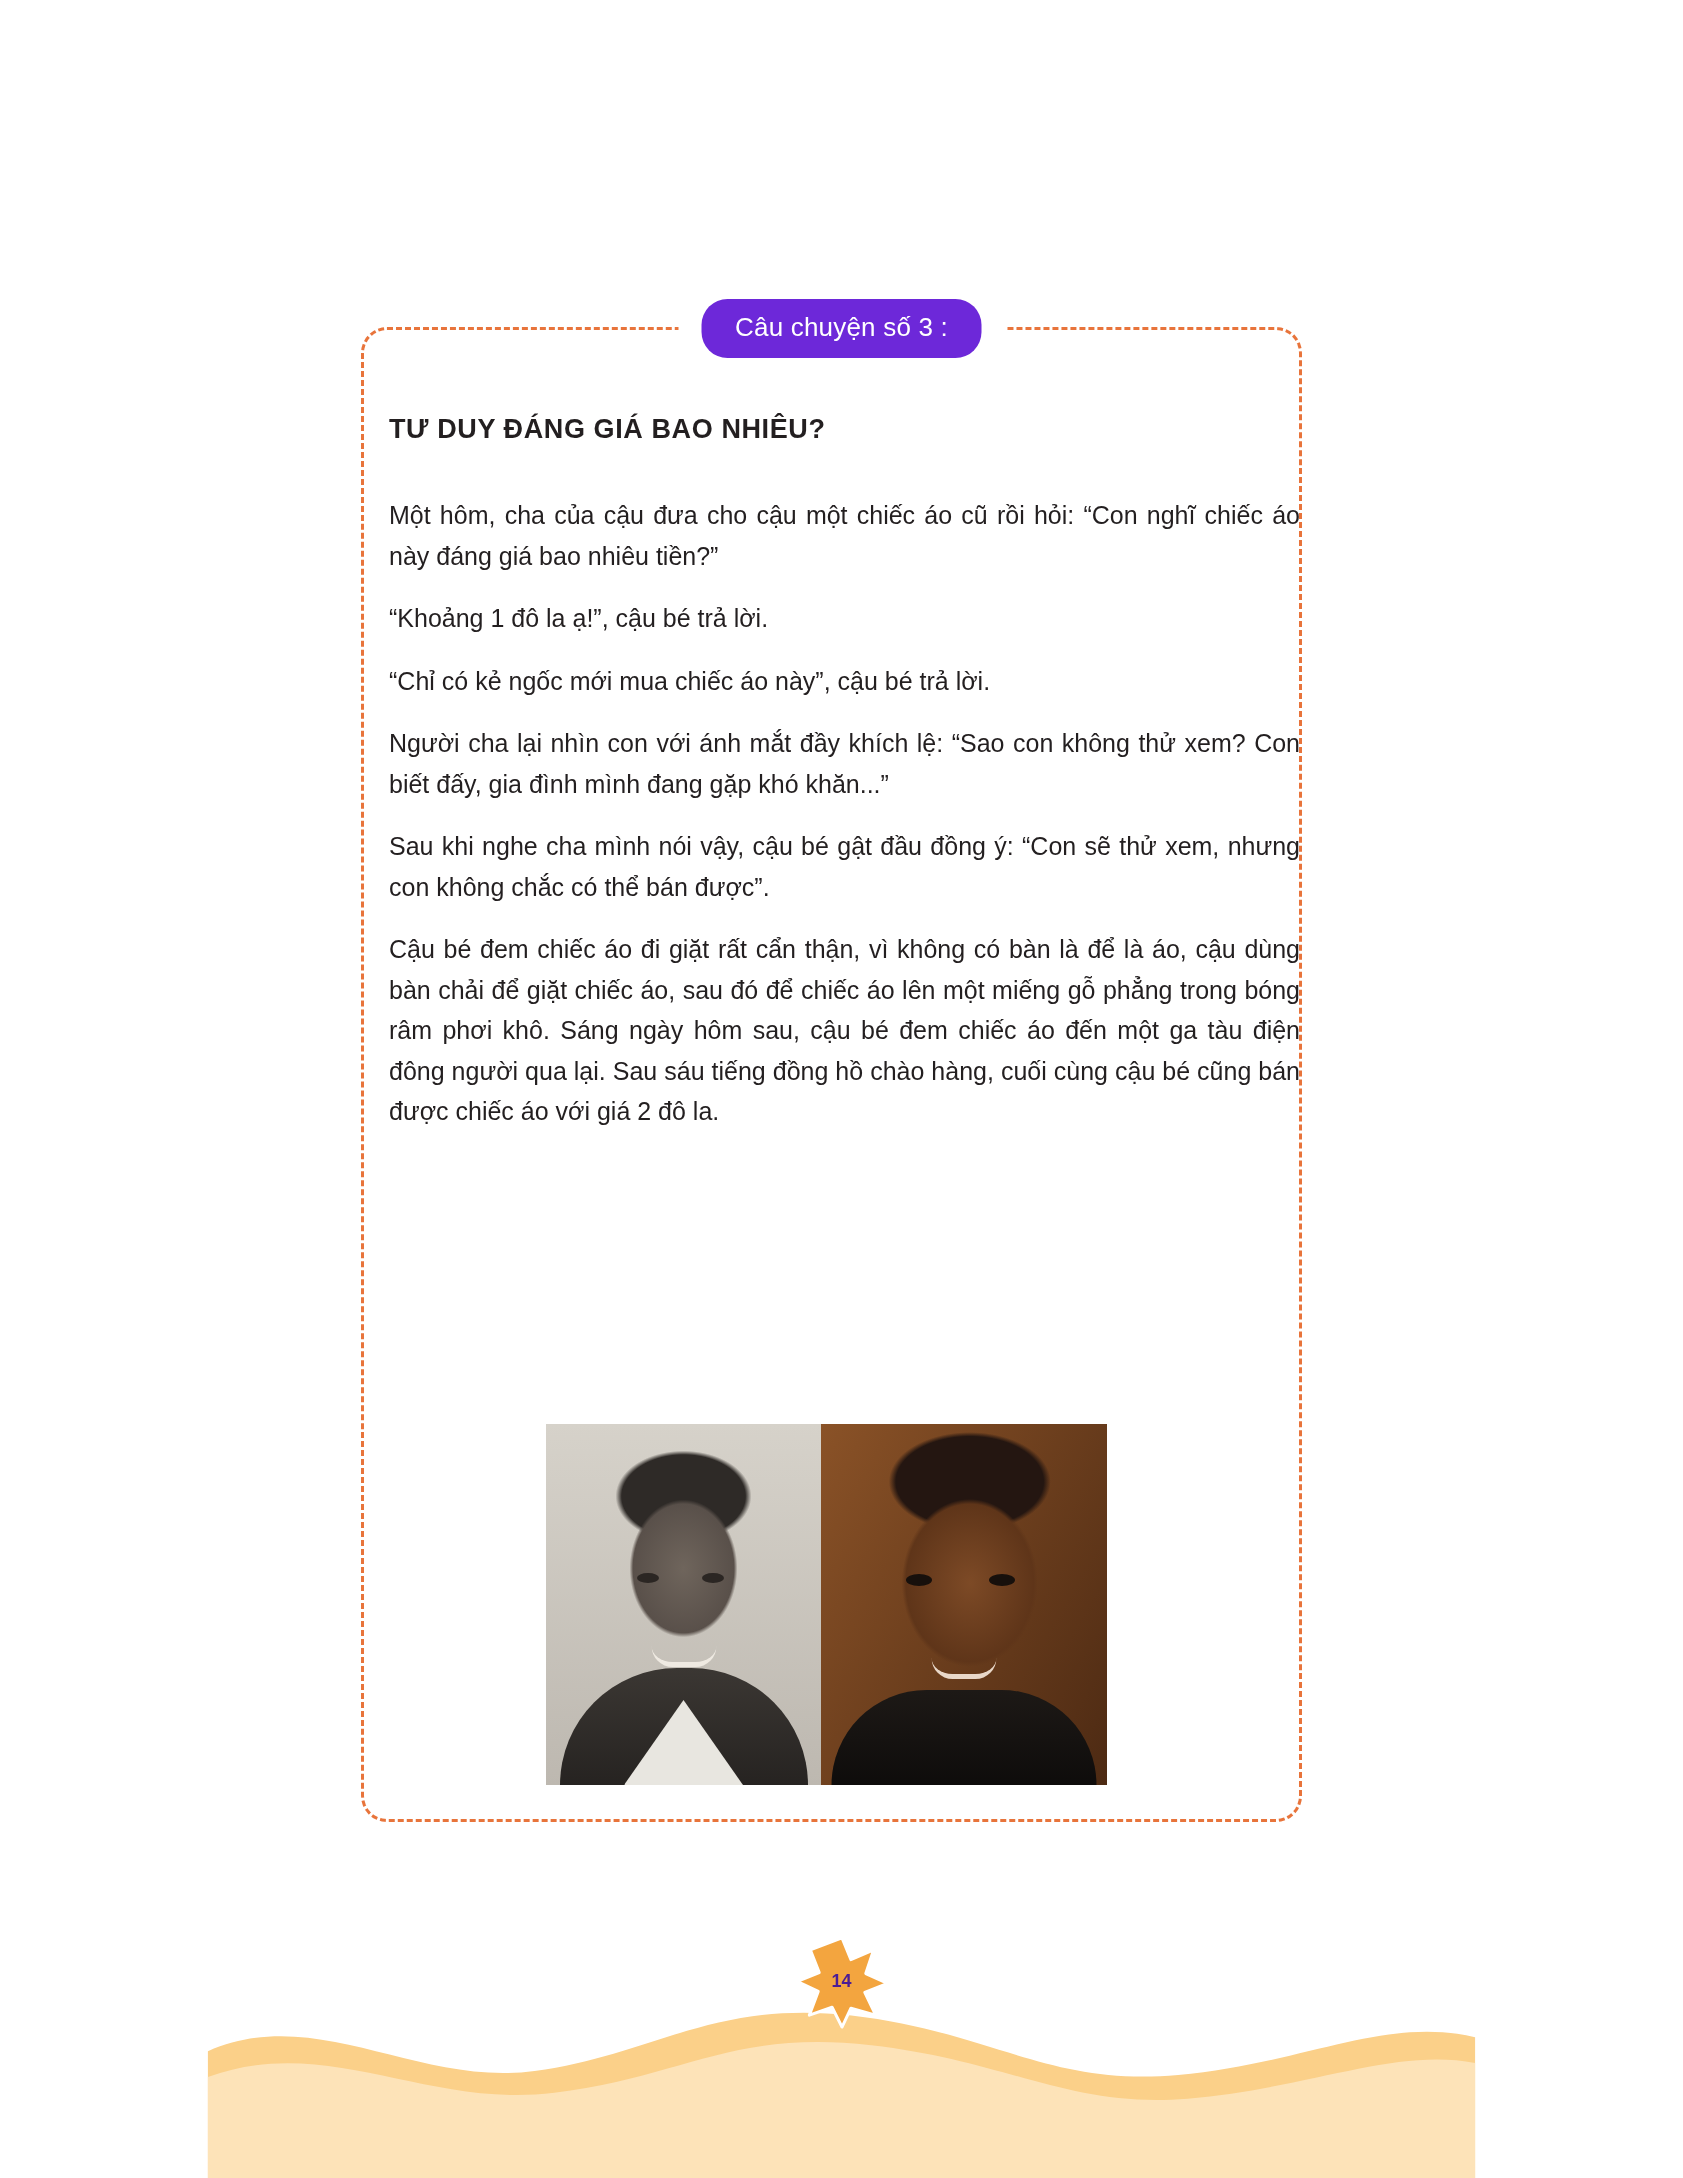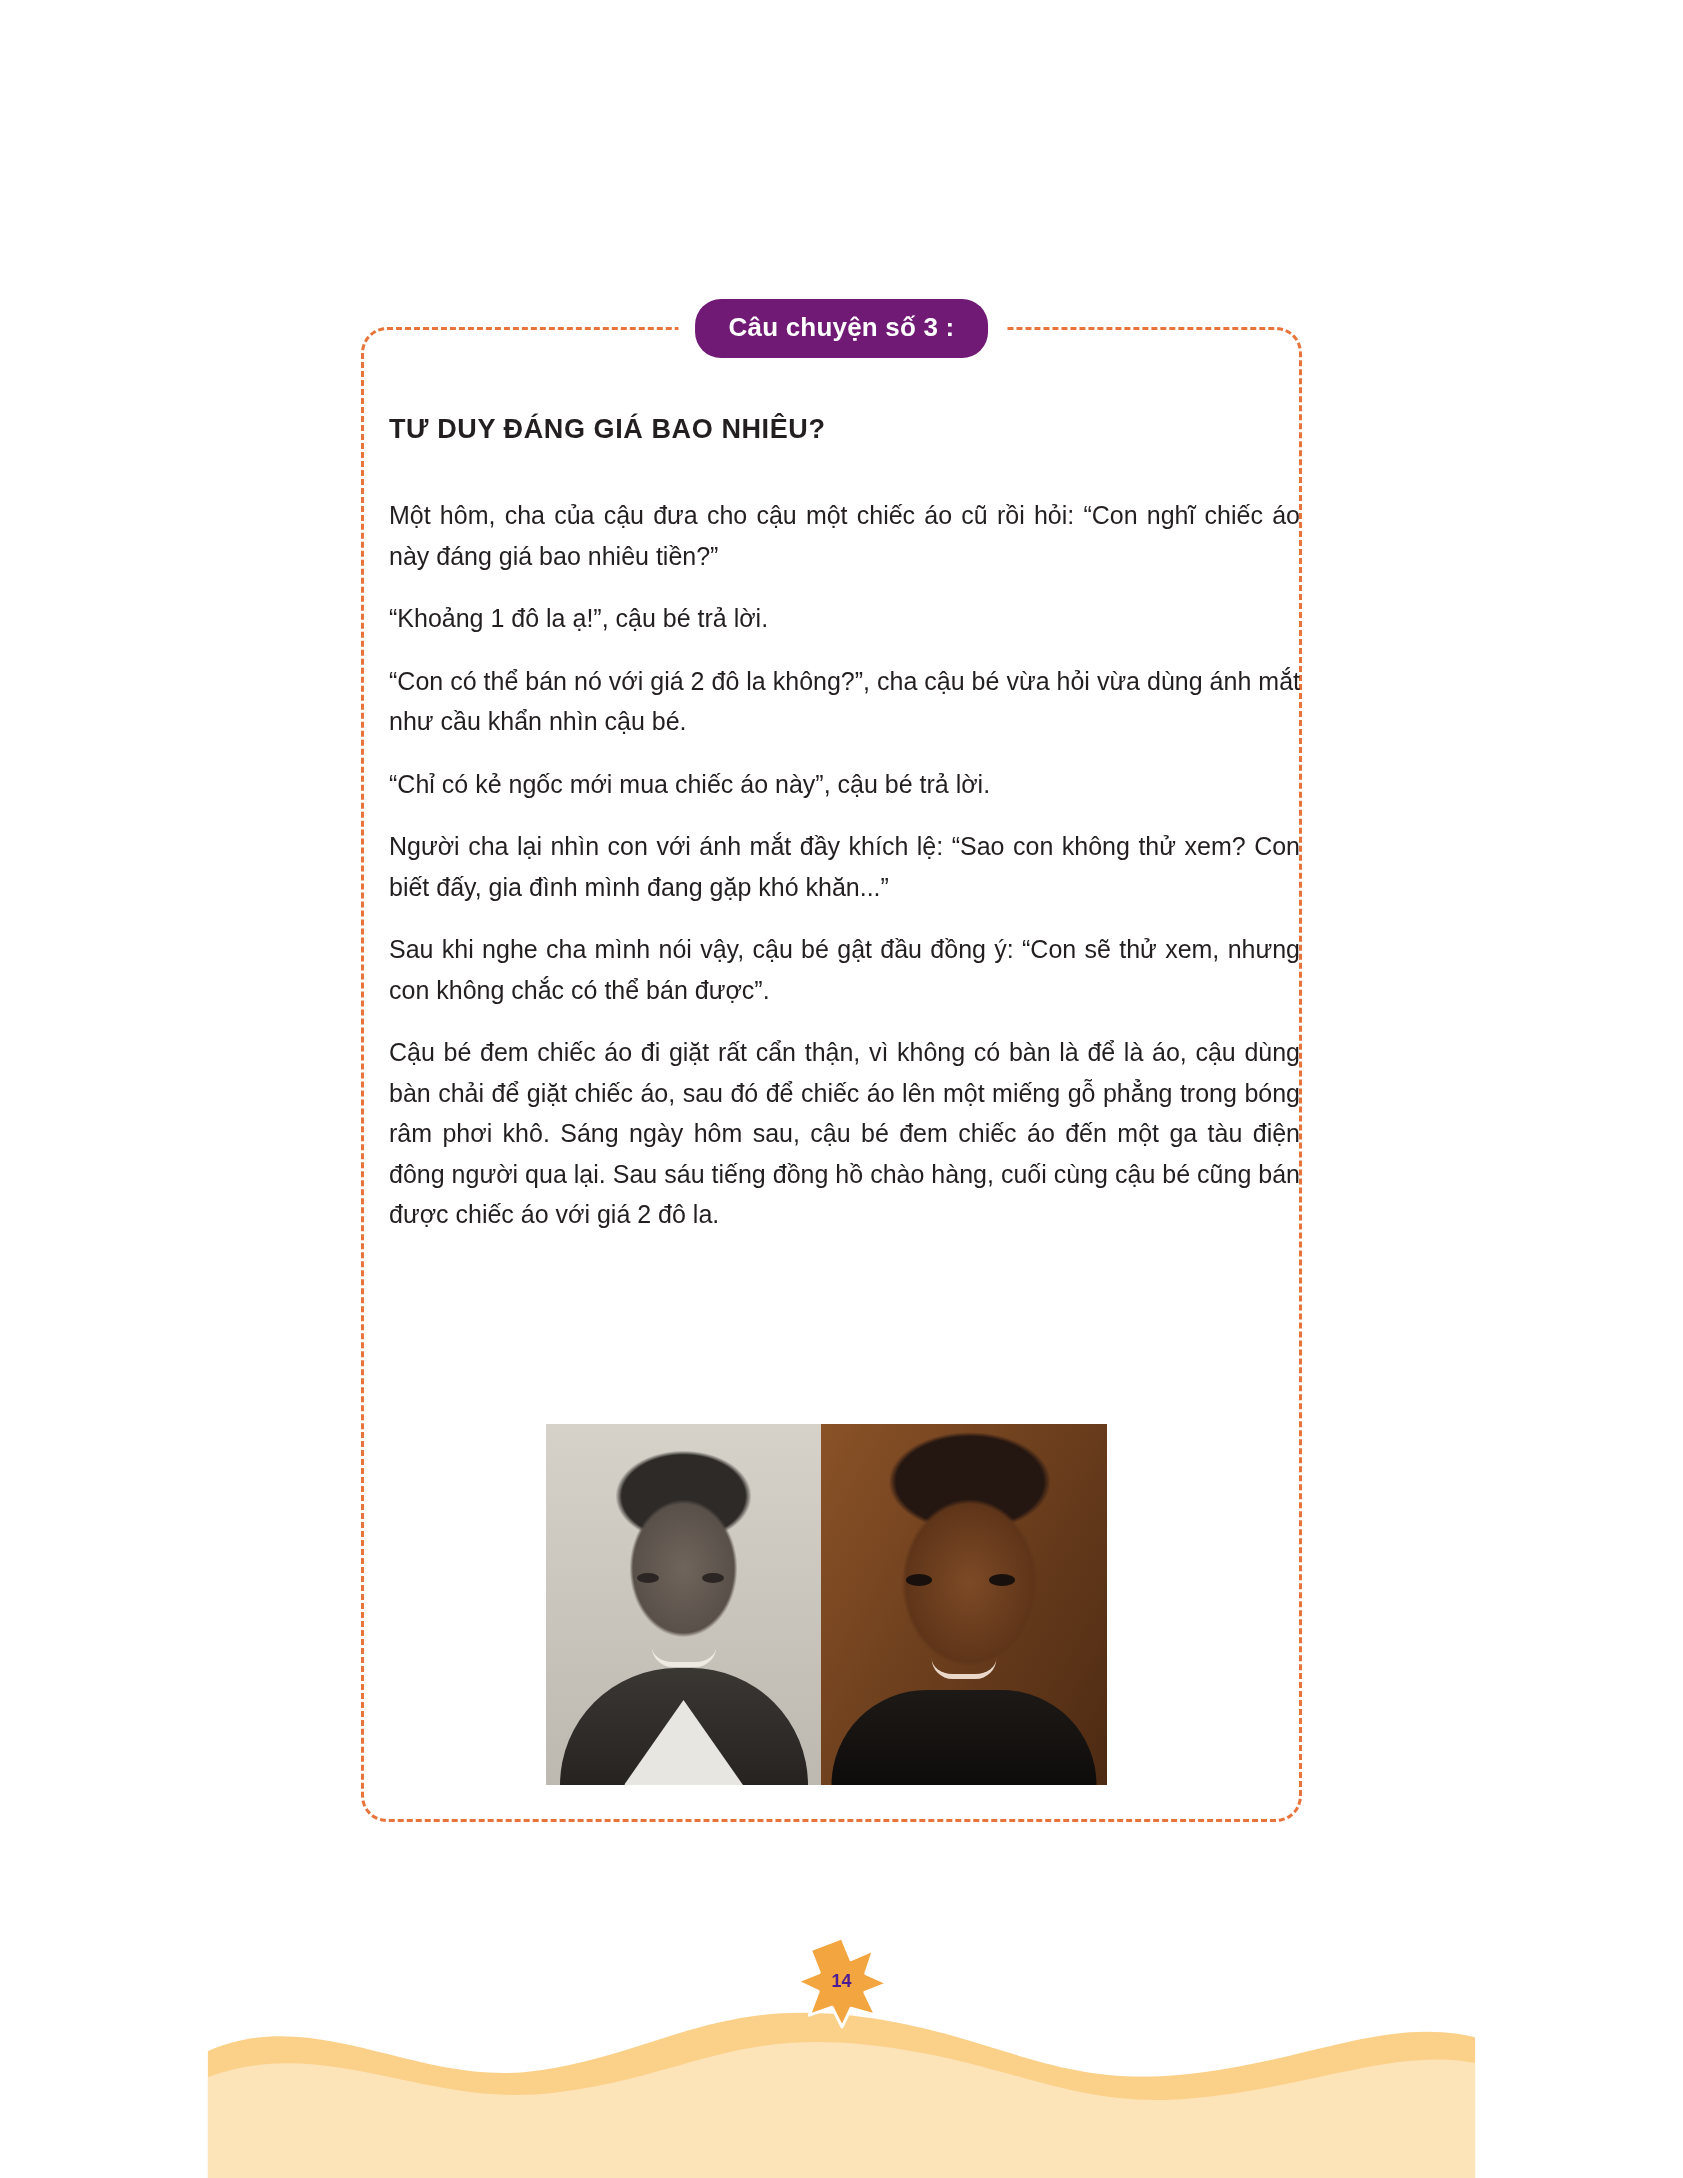--- a/index.html
+++ b/index.html
@@ -33,23 +33,23 @@
     border: 3px dashed #e8743b;
     border-radius: 26px;
     box-sizing: border-box;
   }
 
   .badge {
     position: absolute;
     left: 50%;
     top: 299px;
     transform: translateX(-50%);
-    background: #701a75;
+    background: #6d28d9;
     color: #ffffff;
-    font-weight: bold;
+    font-weight: normal;
     font-size: 26px;
     letter-spacing: 0.2px;
     padding: 13px 34px 15px 34px;
     border-radius: 26px;
     white-space: nowrap;
     z-index: 3;
   }
   
   .badge-mask {
     position: absolute;
@@ -216,21 +216,20 @@
   <div class="story-card"></div>
   <div class="badge-mask"></div>
   <div class="badge">Câu chuyện số 3 :</div>
 
   <div class="story-inner">
     <h1 class="story-title">TƯ DUY ĐÁNG GIÁ BAO NHIÊU?</h1>
 
     <div class="paragraphs">
       <p class="para">Một hôm, cha của cậu đưa cho cậu một chiếc áo cũ rồi hỏi: “Con nghĩ chiếc áo này đáng giá bao nhiêu tiền?”</p>
       <p class="para">“Khoảng 1 đô la ạ!”, cậu bé trả lời.</p>
-      <p class="para">“Con có thể bán nó với giá 2 đô la không?”, cha cậu bé vừa hỏi vừa dùng ánh mắt như cầu khẩn nhìn cậu bé.</p>
       <p class="para">“Chỉ có kẻ ngốc mới mua chiếc áo này”, cậu bé trả lời.</p>
       <p class="para">Người cha lại nhìn con với ánh mắt đầy khích lệ: “Sao con không thử xem? Con biết đấy, gia đình mình đang gặp khó khăn...”</p>
       <p class="para">Sau khi nghe cha mình nói vậy, cậu bé gật đầu đồng ý: “Con sẽ thử xem, nhưng con không chắc có thể bán được”.</p>
       <p class="para">Cậu bé đem chiếc áo đi giặt rất cẩn thận, vì không có bàn là để là áo, cậu dùng bàn chải để giặt chiếc áo, sau đó để chiếc áo lên một miếng gỗ phẳng trong bóng râm phơi khô. Sáng ngày hôm sau, cậu bé đem chiếc áo đến một ga tàu điện đông người qua lại. Sau sáu tiếng đồng hồ chào hàng, cuối cùng cậu bé cũng bán được chiếc áo với giá 2 đô la.</p>
     </div>
   </div>
 
   <div class="photos">
     <div class="photo photo-left">
       <div class="eye l"></div>

